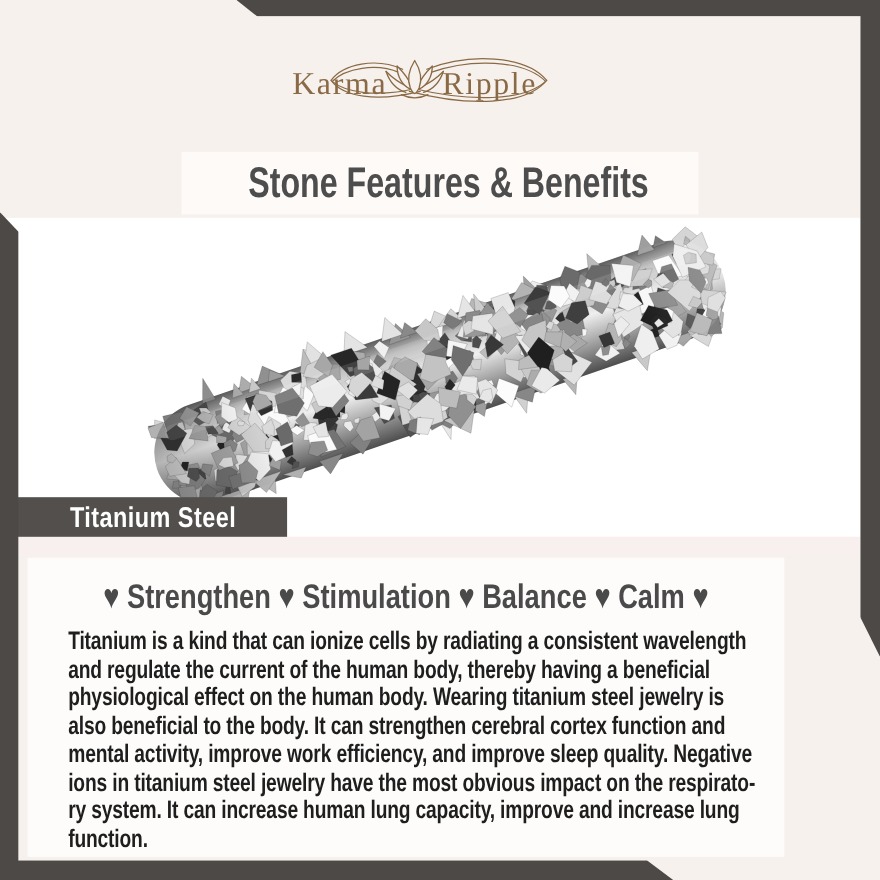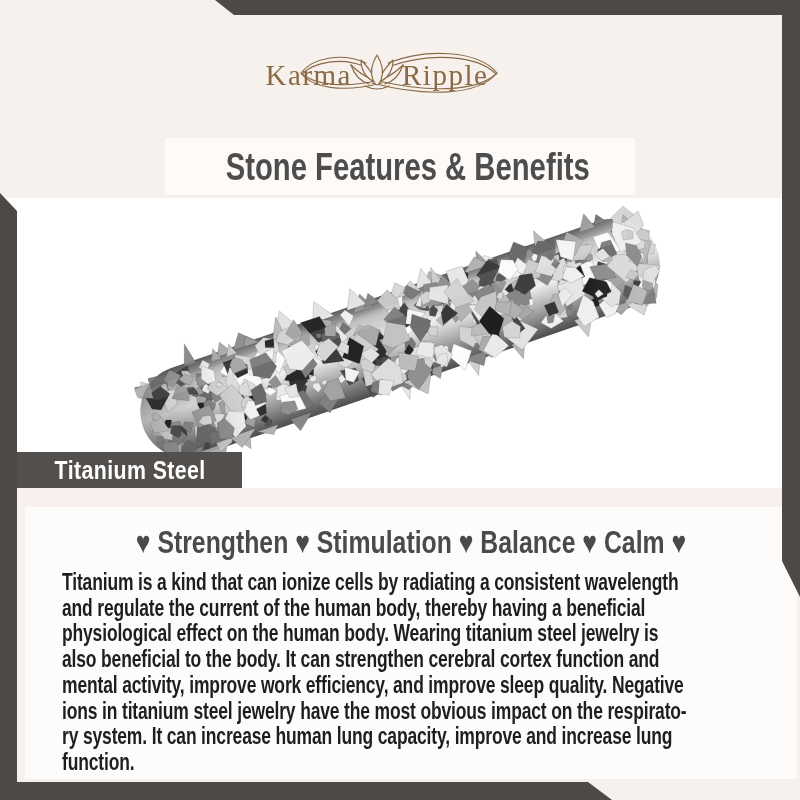--- a/index.html
+++ b/index.html
@@ -34,33 +34,33 @@
   .title-text{display:inline-block;white-space:nowrap;transform:scaleX(.75);
     transform-origin:50% 50%;font-weight:bold;font-size:39px;line-height:57px;
     color:var(--c-title_text,#4d4d4d);letter-spacing:0;}
 
   
   .photo-area{position:absolute;left:0;top:198px;width:782px;height:290px;
     background:var(--c-photo_bg,#ffffff);z-index:1;overflow:hidden;}
   .photo-area svg{display:block;width:782px;height:290px;}
 
   
-  .label-bar{position:absolute;left:0;top:452px;width:242px;height:36px;
+  .label-bar{position:absolute;left:0;top:452px;width:261px;height:36px;
     background:var(--c-label_bar,#524f4c);z-index:20;text-align:center;padding-left:18px;
     box-sizing:border-box;}
   .label-text{display:inline-block;white-space:nowrap;transform:scaleX(.82);
     transform-origin:50% 50%;font-weight:bold;font-size:26px;line-height:36px;
     color:var(--c-label_text,#ffffff);letter-spacing:.5px;}
 
   
   .pink-band{position:absolute;left:0;top:488px;width:800px;height:19px;
     background:var(--c-divider_band,#f7f0ee);z-index:2;}
 
   
-  .benefits-panel{position:absolute;left:25px;top:507px;width:772px;height:272px;
+  .benefits-panel{position:absolute;left:25px;top:507px;width:688px;height:272px;
     background:var(--c-panel,#fdfcfa);z-index:3;padding-top:16px;box-sizing:border-box;}
   .benefits-heading{text-align:center;height:40px;}
   .heading-text{display:inline-block;white-space:nowrap;transform:scaleX(.8);
     transform-origin:50% 50%;font-weight:bold;font-size:31px;line-height:40px;
     color:var(--c-heading_text,#4a4a4a);}
   .benefits-body{margin-top:7px;padding-left:37px;}
   .body-line{white-space:nowrap;transform:scaleX(.76);transform-origin:0 50%;
     font-weight:bold;font-size:23px;line-height:25.7px;letter-spacing:-.2px;
     color:var(--c-body_text,#1e1e1e);}
 </style>

